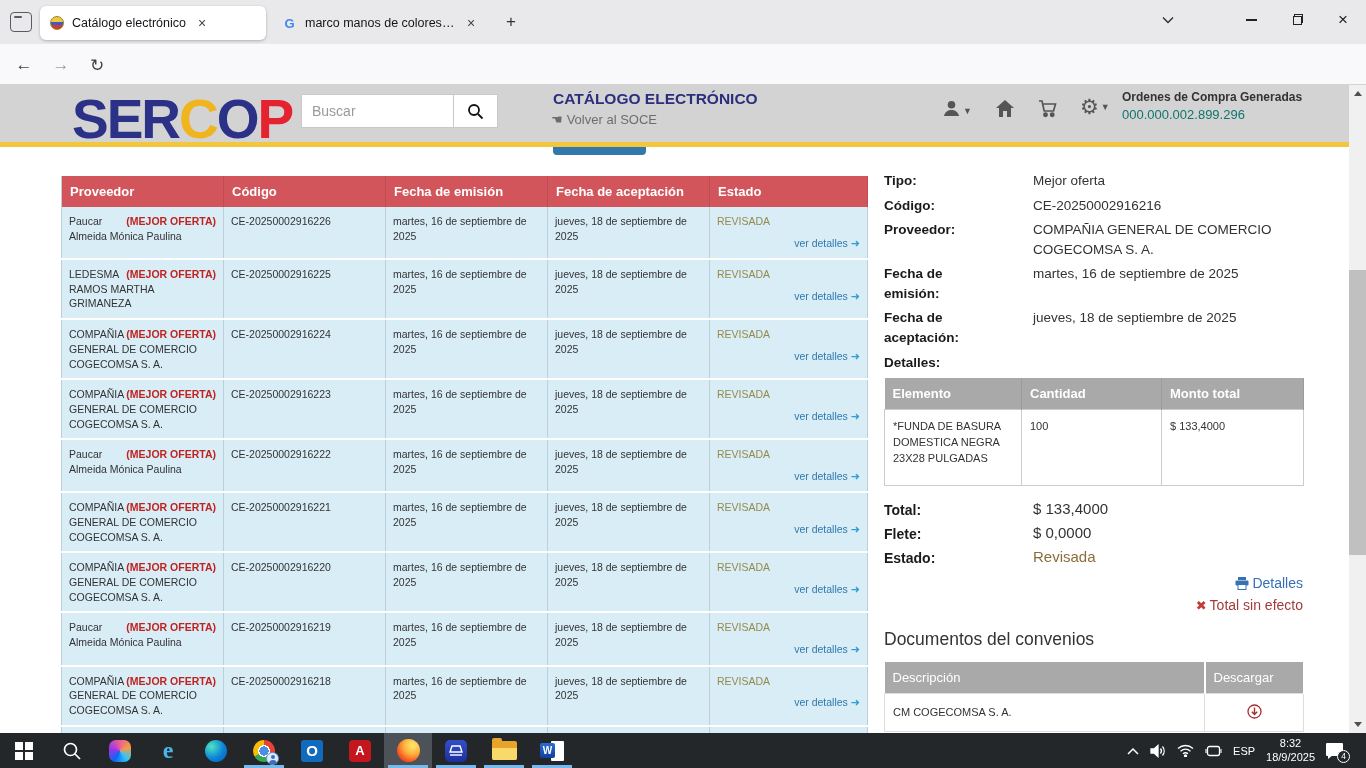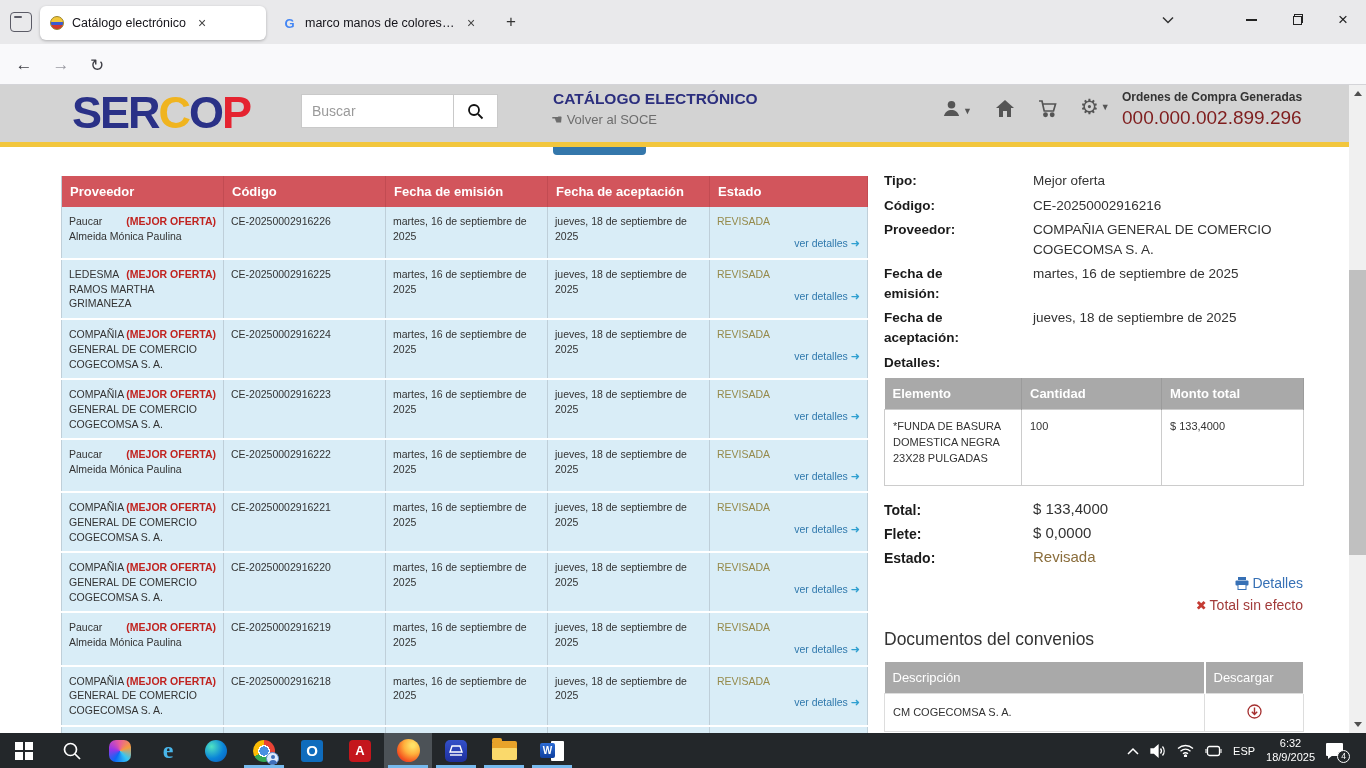--- a/index.html
+++ b/index.html
@@ -33,33 +33,33 @@
   #urltext b { color:#1b1b1f; font-weight:bold; }
   .pillicon { color:#5b5b66; font-size:15px; }
   #star { font-size:16px; color:#5b5b66; }
   #account { position:absolute; left:1258px; top:51px; width:26px; height:26px; }
   #account .dot { position:absolute; right:-1px; top:-2px; width:9px; height:9px; background:#0a84ff; border-radius:50%; border:1.5px solid #f9f9fb; }
   #hambtn { position:absolute; left:1332px; top:50px; font-size:17px; color:#3f3f46; }
   #puzzle { position:absolute; left:1295px; top:52px; }
 
   
   #siteheader { position:absolute; left:0; top:85px; width:1366px; height:57px; background:#d3d3d3; }
-  #logo { position:absolute; left:72px; top:2px; font-size:45px; font-weight:800; letter-spacing:-2px; }
+  #logo { position:absolute; left:72px; top:2px; font-size:55px; font-weight:800; letter-spacing:-2px; }
   #logo .b { color:#2a3187; } #logo .y { color:#f0b41f; } #logo .r { color:#e52330; }
   #searchwrap { position:absolute; left:301px; top:9px; display:flex; }
   #searchinput { width:152px; height:34px; border:1px solid #c9c9c9; border-right:none; background:#fff; padding:0 10px; font-size:14px; color:#333; font-family:"Liberation Sans",sans-serif; }
   #searchinput::placeholder { color:#9a9a9a; }
   #searchbtn { width:45px; height:34px; background:#fff; border:1px solid #c9c9c9; display:flex; align-items:center; justify-content:center; }
   #htitle { position:absolute; left:553px; top:5px; font-size:15.5px; font-weight:bold; color:#2b2e7e; }
   #hback { position:absolute; left:551px; top:27px; font-size:13px; color:#6d6d6d; display:flex; align-items:center; gap:4px; }
   .hnav { position:absolute; top:14px; color:#555; display:flex; align-items:flex-start; gap:2px; }
   .caret { font-size:9px; color:#555; margin-top:7px; }
   #ordersinfo { position:absolute; right:34px; top:5px; text-align:left; width:210px; }
   #ordersinfo .l1 { font-size:12px; font-weight:bold; color:#333; }
-  #ordersinfo .l2 { font-size:19px; color:#7f1d1d; margin-top:3px; }
+  #ordersinfo .l2 { font-size:13px; color:#0f766e; margin-top:3px; }
   #yellowbar { position:absolute; left:0; top:142px; width:1366px; height:5px; background:#f2c63d; }
 
   
   #content { position:absolute; left:0; top:147px; width:1349px; height:586px; background:#fff; overflow:hidden; }
   #bluebtn { position:absolute; left:553px; top:0; width:93px; height:8px; background:#3477ab; border-radius:0 0 4px 4px; }
 
   
   #orders { position:absolute; left:61px; top:29px; width:806px; border-collapse:collapse; table-layout:fixed; }
   #orders th { background:#d2555c; color:#fff; font-size:13px; font-weight:bold; text-align:left; padding:8px 8px; border-right:1px solid #c24b52; }
   #orders td { background:#d9edf7; font-size:10.5px; color:#333; vertical-align:top; padding:7px 7px; border-right:1px solid #bfcfd9; border-bottom:2px solid #fff; line-height:1.4; }
@@ -591,21 +591,21 @@
     <svg width="17" height="13" viewBox="0 0 17 13" fill="none" stroke="#fff" stroke-width="1.3">
         <path d="M1 4.5 C5.5 0.5 11.5 0.5 16 4.5 M3.5 7.2 C6.8 4.4 10.2 4.4 13.5 7.2 M6 9.8 C7.6 8.5 9.4 8.5 11 9.8"></path>
         <circle cx="8.5" cy="11.8" r="1" fill="#fff"></circle>
       </svg>
     <svg width="17" height="14" viewBox="0 0 17 14" fill="none" stroke="#fff" stroke-width="1.3">
         <rect x="2.5" y="2.5" width="12" height="9" rx="2"></rect>
         <path d="M1 5 V9 M16 5 V9" stroke-width="1.1"></path>
       </svg>
     <span class="txt">ESP</span>
     <div id="clockblk">
-      <div class="txt">6:32</div>
+      <div class="txt">8:32</div>
       <div class="txt">18/9/2025</div>
     </div>
     <div id="notif">
       <div class="bub"></div>
       <div class="cnt">4</div>
     </div>
   </div>
 </div>
 
 </body></html>

